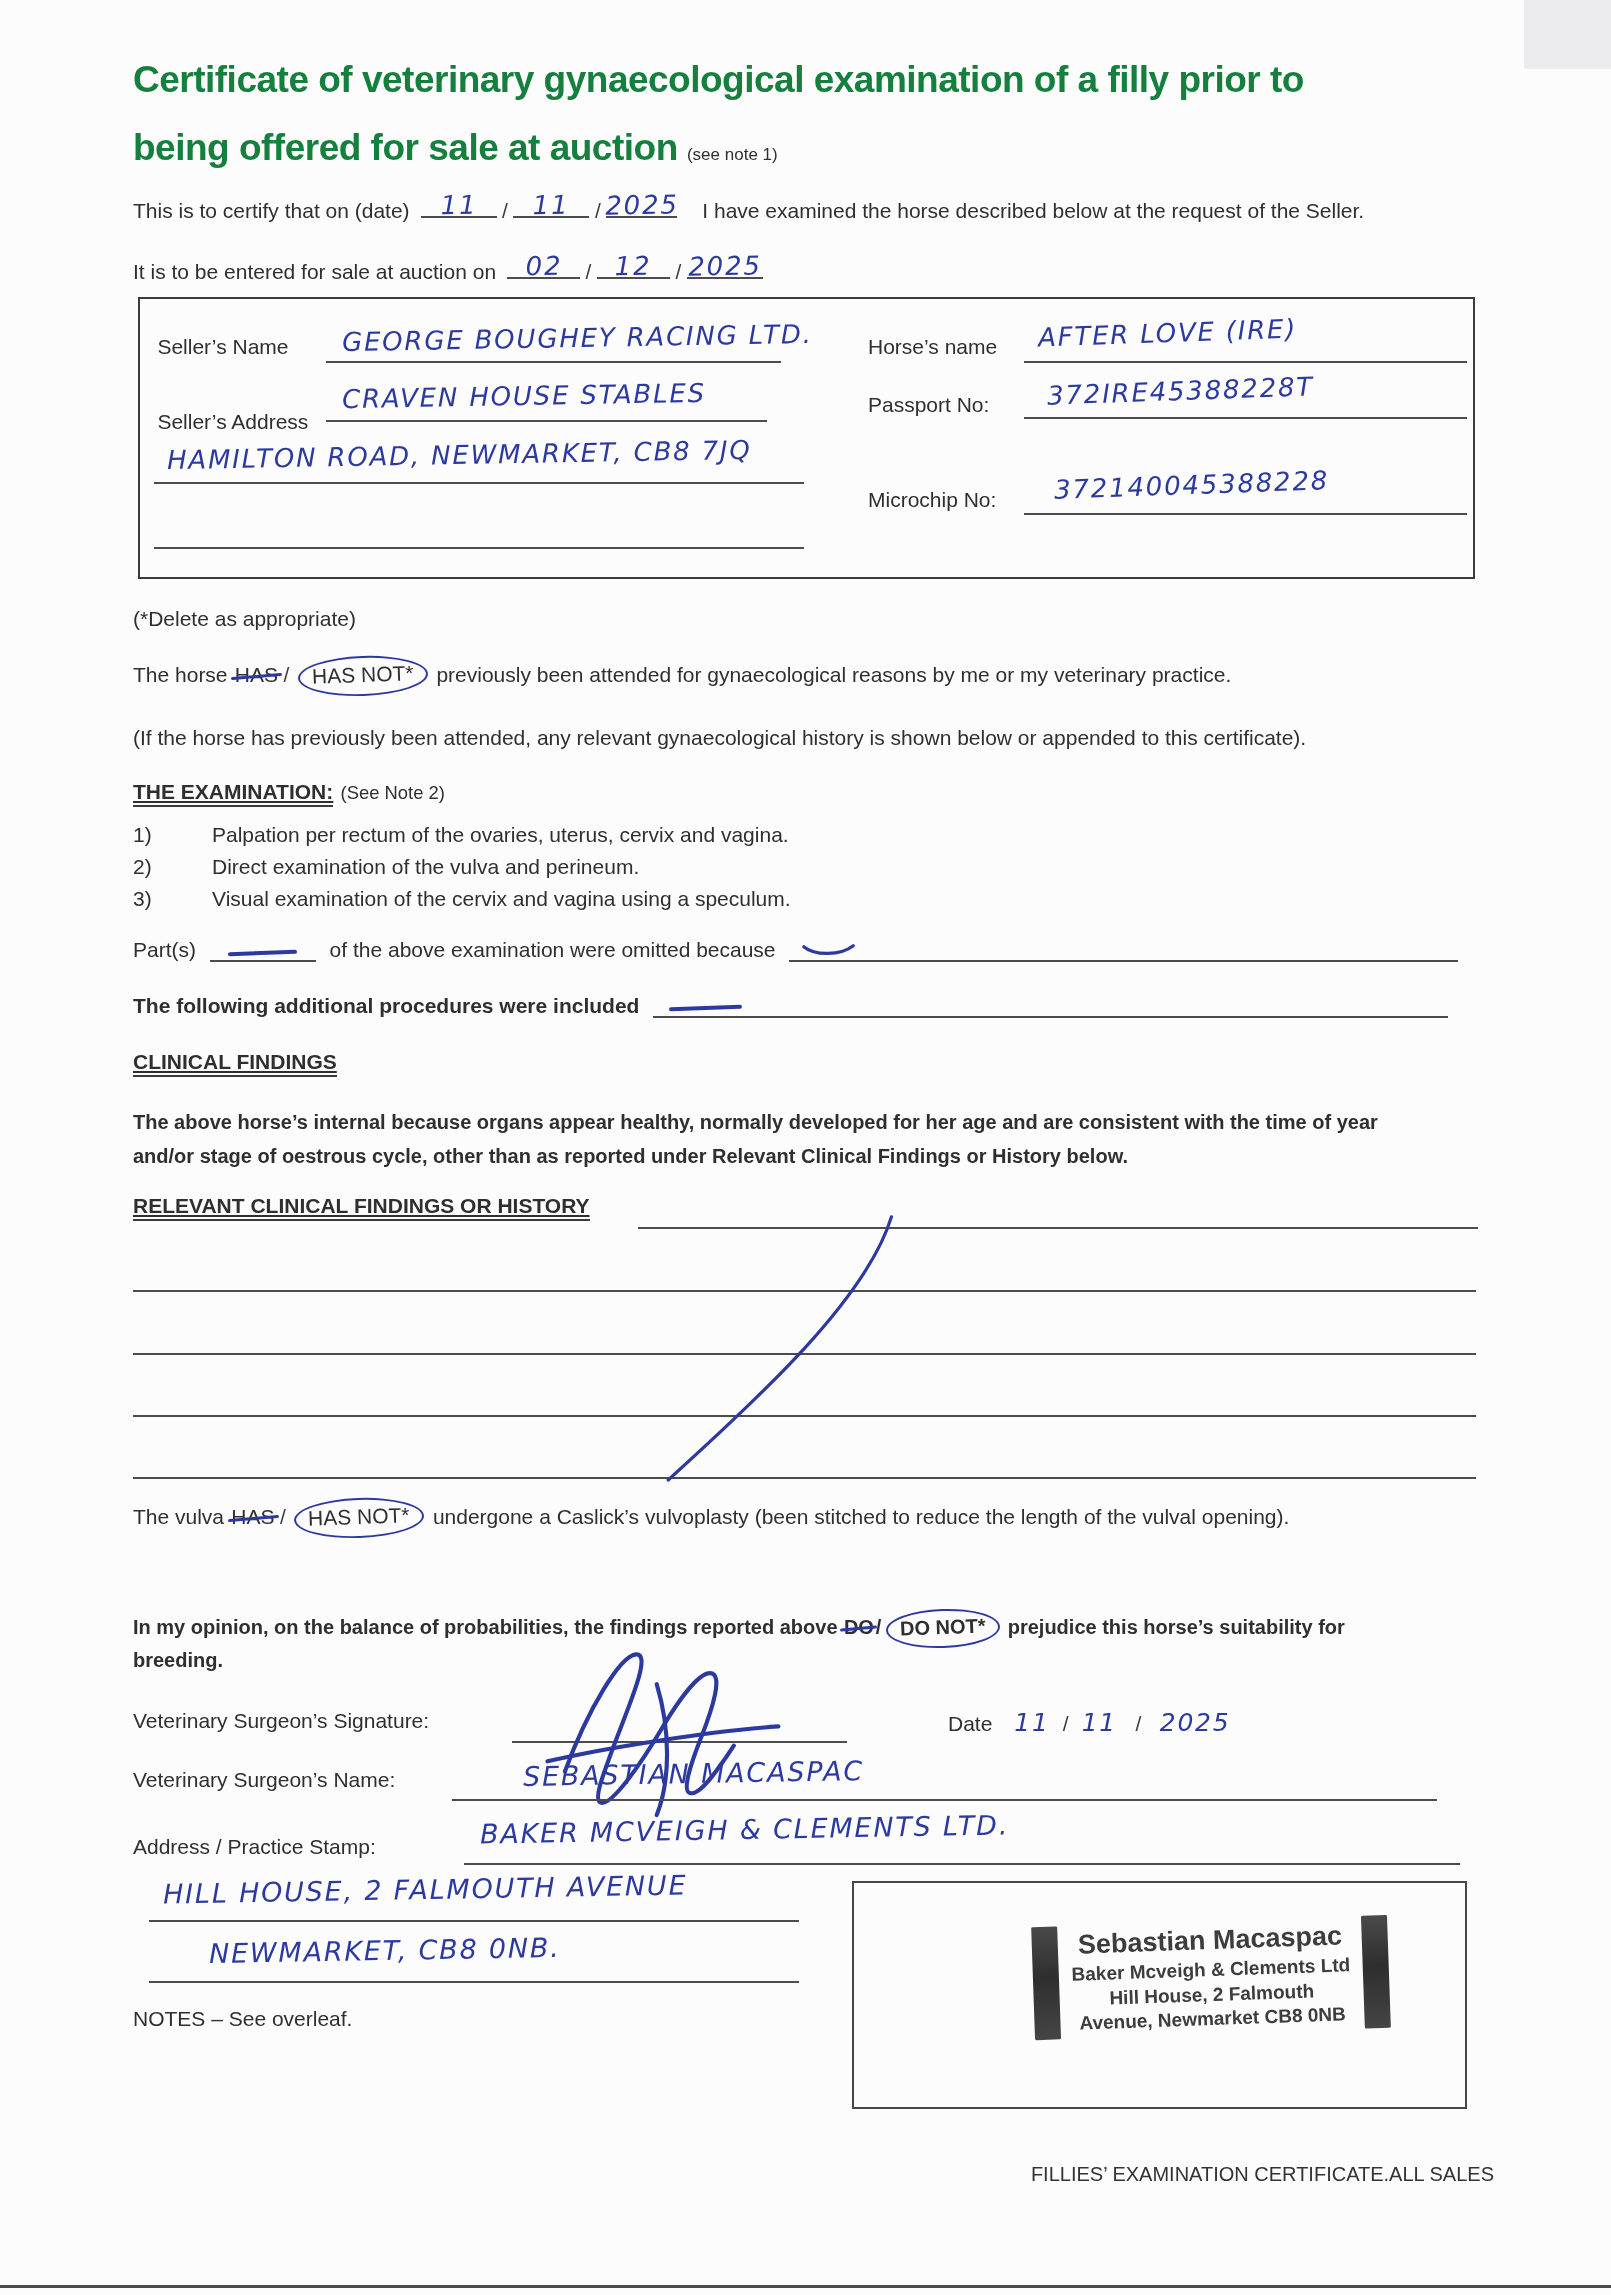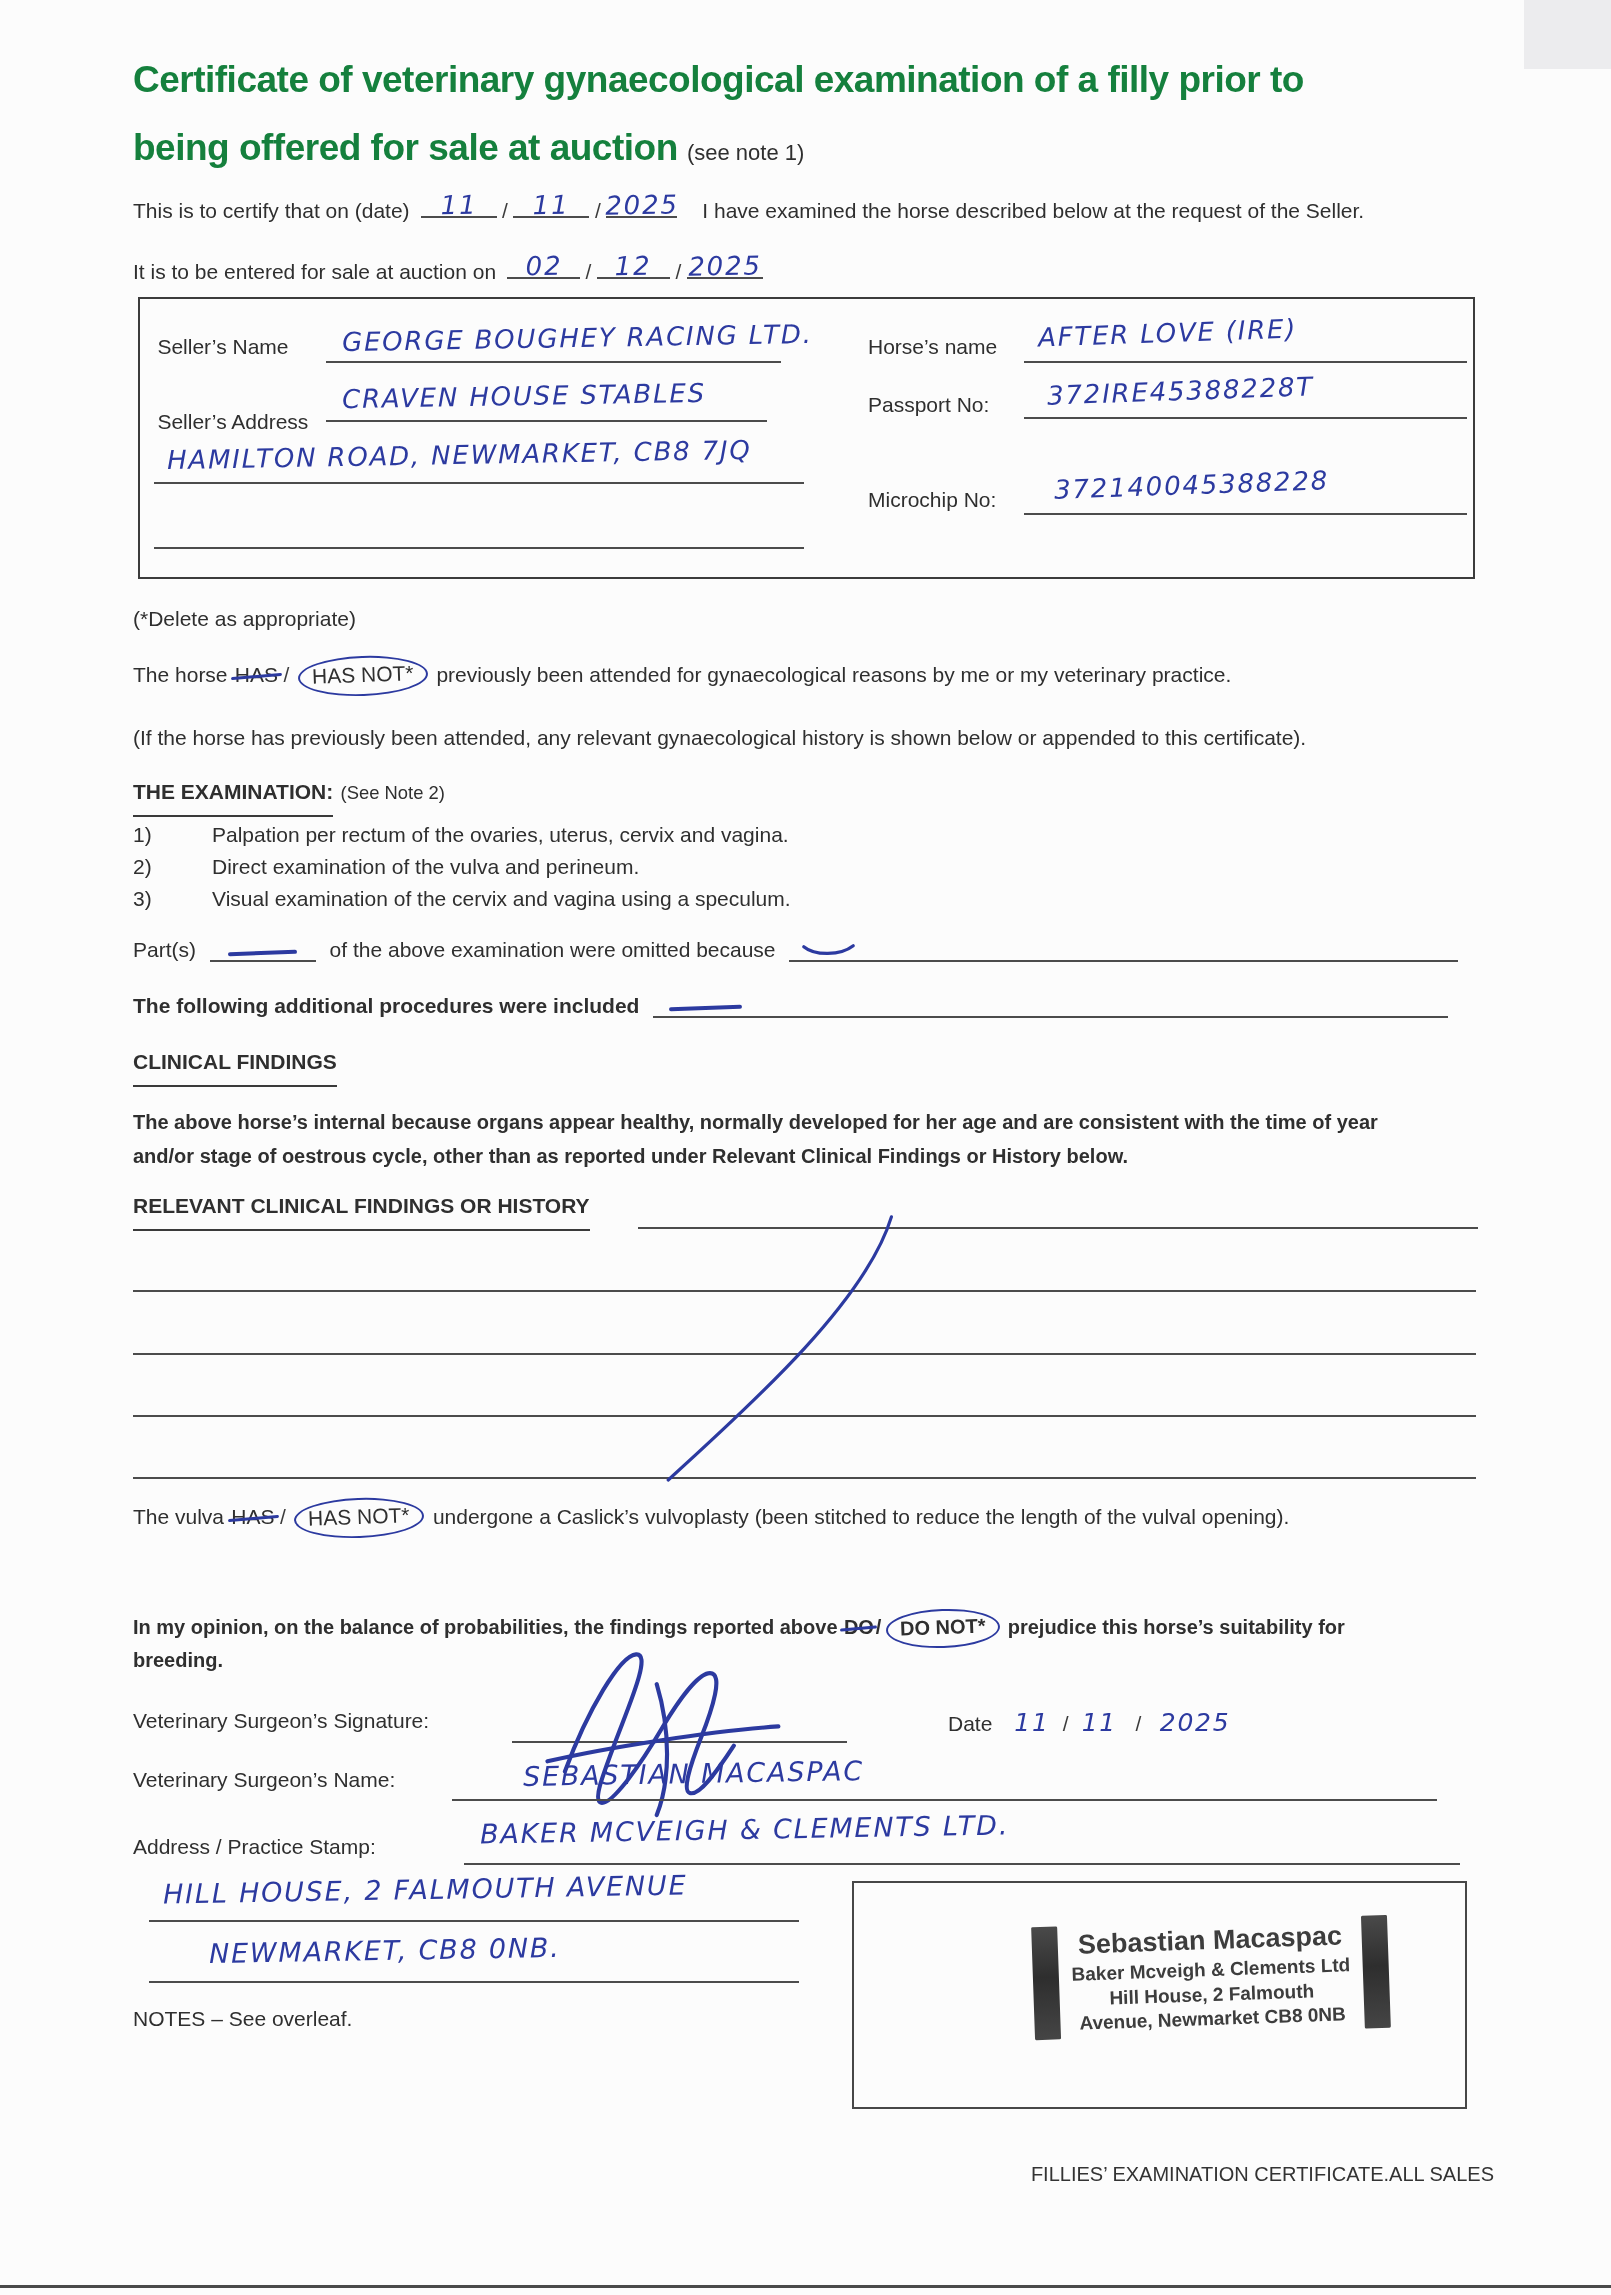--- a/index.html
+++ b/index.html
@@ -7,23 +7,23 @@
     position:relative; width:1612px; height:2295px; overflow:hidden;
     background:#fcfcfc; color:#2f2f2f;
     font-family:"Liberation Sans", sans-serif;
   }
   .abs{position:absolute;}
   .row{display:flex; align-items:baseline; white-space:nowrap; line-height:1.15;}
   .t46{font-size:21px;}
   .t44{font-size:20px;}
   .bold{font-weight:bold;}
   .title{font-size:37px; font-weight:bold; letter-spacing:-0.5px; color:#15803d; white-space:nowrap;}
-  .title-note{font-size:22px; font-weight:normal; letter-spacing:0; margin-left:9.2px;}
+  .title-note{font-size:17px; font-weight:normal; letter-spacing:0; margin-left:9.2px;}
   .rule{border-bottom:2.8px solid #4c4c4c; height:0;}
-  .uheading{display:inline-block; font-weight:bold; border-bottom:2.8px solid #3a3a3a; padding-bottom:11px;}
+  .uheading{display:inline-block; font-weight:bold; border-bottom:2.8px solid #3a3a3a; padding-bottom:1px;text-decoration:underline;}
   .slot{position:relative; display:inline-block; border-bottom:2.8px solid #4c4c4c; height:29px; vertical-align:baseline;}
   .slot .hand{position:absolute; left:50%; bottom:-4.6px; transform:translateX(-50%) rotate(-1deg); white-space:nowrap;}
   .hand{
     font-family:"DejaVu Sans", sans-serif; font-style:italic;
     color:#2c3aa0; letter-spacing:1.8px; white-space:nowrap;
   }
   .h56{font-size:26px;} .h54{font-size:25px;} .h58{font-size:27px;}
   .sep{margin:0 5.5px; color:#3b3b3b;}
   .struck{position:relative; display:inline-block;}
   .struck::after{

